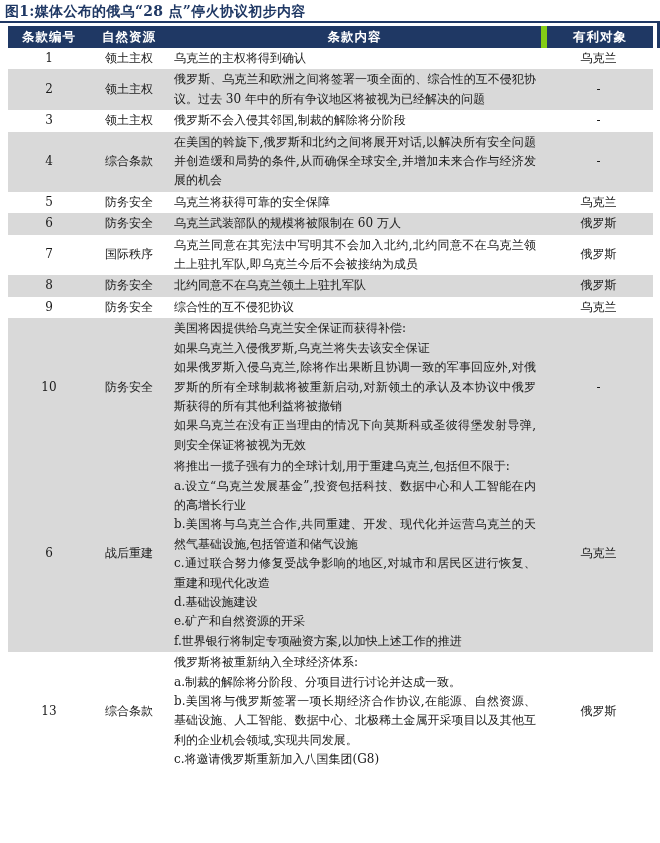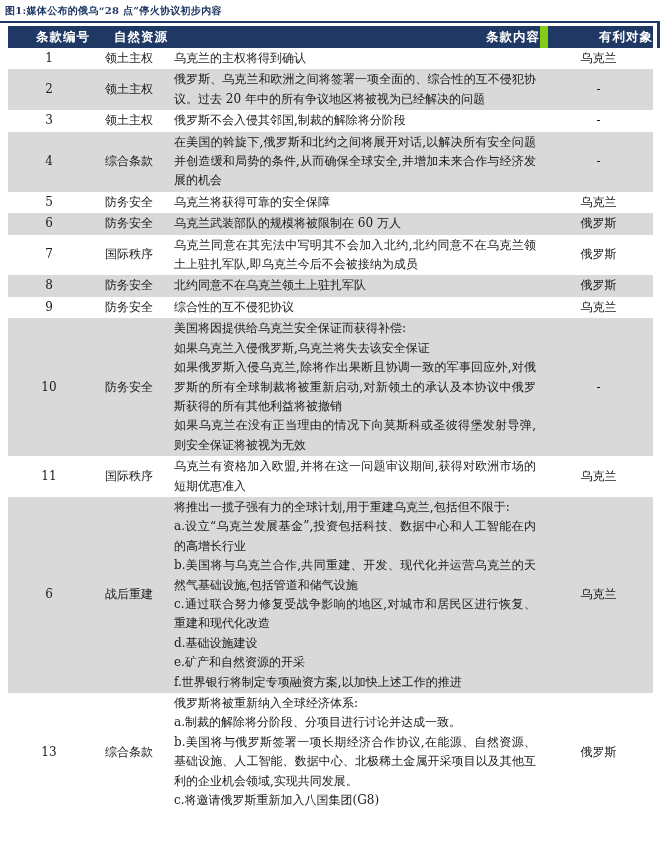--- a/index.html
+++ b/index.html
@@ -15,21 +15,21 @@
     color: #1a1a1a;
   }
   .page {
     width: 660px;
     height: 843px;
     position: relative;
   }
   .figure-title {
     color: #1f3864;
     font-weight: bold;
-    font-size: 10px;
+    font-size: 14px;
     line-height: 16px;
     padding: 3px 0 2px 5px;
     letter-spacing: 0.3px;
   }
   .top-rule {
     position: relative;
     height: 2px;
     background: #1f3864;
     width: 660px;
     margin-bottom: 3px;
@@ -49,25 +49,25 @@
     width: 645px;
     font-size: 12px;
   }
   thead th {
     background: #1f3864;
     color: #ffffff;
     font-weight: bold;
     font-size: 12.5px;
     height: 22px;
     padding: 0;
-    text-align: right;
+    text-align: center;
     letter-spacing: 1px;
   }
   thead th.sep {
-    border-left: 8px solid #84cc16;
+    border-left: 6px solid #84cc16;
   }
   tbody td {
     line-height: 19.4px;
     padding: 1px 2px;
     vertical-align: middle;
   }
   tbody tr.shaded {
     background: #d9d9d9;
   }
   td.c-num, td.c-domain, td.c-benef {
@@ -110,21 +110,21 @@
     <tbody>
         <tr>
           <td class="c-num">1</td>
           <td class="c-domain">领土主权</td>
           <td class="c-content">乌克兰的主权将得到确认</td>
           <td class="c-benef">乌克兰</td>
         </tr>
         <tr class="shaded">
           <td class="c-num">2</td>
           <td class="c-domain">领土主权</td>
-          <td class="c-content">俄罗斯、乌克兰和欧洲之间将签署一项全面的、综合性的互不侵犯协议。过去 20 年中的所有争议地区将被视为已经解决的问题</td>
+          <td class="c-content">俄罗斯、乌克兰和欧洲之间将签署一项全面的、综合性的互不侵犯协议。过去 30 年中的所有争议地区将被视为已经解决的问题</td>
           <td class="c-benef">-</td>
         </tr>
         <tr>
           <td class="c-num">3</td>
           <td class="c-domain">领土主权</td>
           <td class="c-content">俄罗斯不会入侵其邻国,制裁的解除将分阶段</td>
           <td class="c-benef">-</td>
         </tr>
         <tr class="shaded">
           <td class="c-num">4</td>
@@ -163,26 +163,20 @@
           <td class="c-benef">乌克兰</td>
         </tr>
         <tr class="shaded">
           <td class="c-num">10</td>
           <td class="c-domain">防务安全</td>
           <td class="c-content">美国将因提供给乌克兰安全保证而获得补偿:
 如果乌克兰入侵俄罗斯,乌克兰将失去该安全保证
 如果俄罗斯入侵乌克兰,除将作出果断且协调一致的军事回应外,对俄罗斯的所有全球制裁将被重新启动,对新领土的承认及本协议中俄罗斯获得的所有其他利益将被撤销
 如果乌克兰在没有正当理由的情况下向莫斯科或圣彼得堡发射导弹,则安全保证将被视为无效</td>
           <td class="c-benef">-</td>
-        </tr>
-        <tr>
-          <td class="c-num">11</td>
-          <td class="c-domain">国际秩序</td>
-          <td class="c-content">乌克兰有资格加入欧盟,并将在这一问题审议期间,获得对欧洲市场的短期优惠准入</td>
-          <td class="c-benef">乌克兰</td>
         </tr>
         <tr class="shaded">
           <td class="c-num">6</td>
           <td class="c-domain">战后重建</td>
           <td class="c-content">将推出一揽子强有力的全球计划,用于重建乌克兰,包括但不限于:
 a.设立“乌克兰发展基金”,投资包括科技、数据中心和人工智能在内的高增长行业
 b.美国将与乌克兰合作,共同重建、开发、现代化并运营乌克兰的天然气基础设施,包括管道和储气设施
 c.通过联合努力修复受战争影响的地区,对城市和居民区进行恢复、重建和现代化改造
 d.基础设施建设
 e.矿产和自然资源的开采

